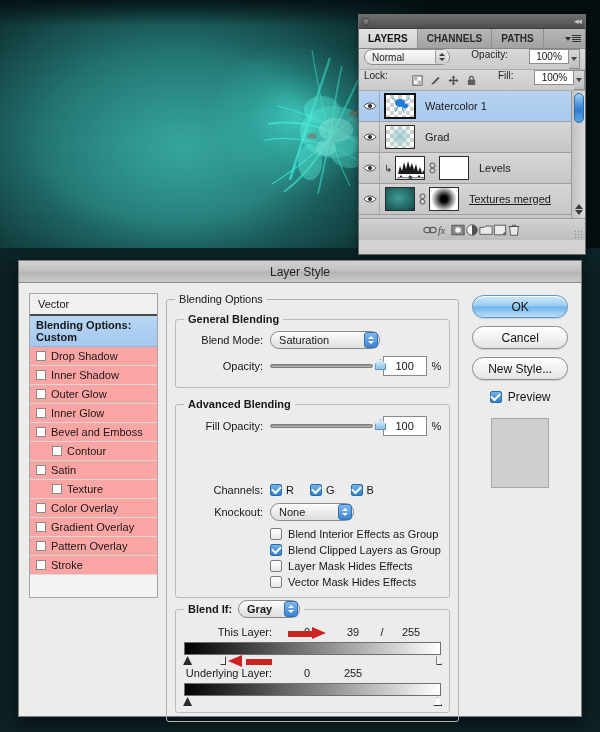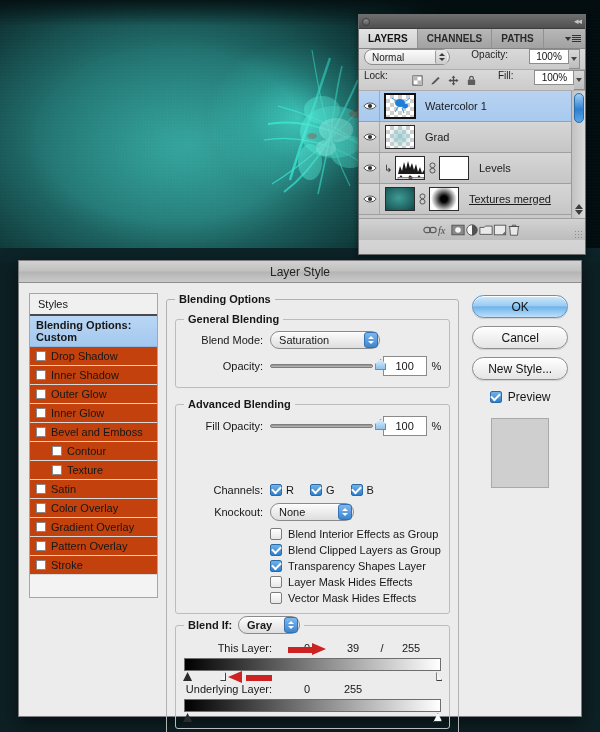--- a/index.html
+++ b/index.html
@@ -199,40 +199,40 @@
   
   .ls-left { width: 132px; }
   .styles-list {
     background: #f3f3f3; border:1px solid #a6a6a6;
   }
   .style-top {
     padding: 4px 8px; font-size: 11px; border-bottom: 2px solid #4a4a4a; background:#f0f0f0;
   }
   .style-item {
     padding: 3px 6px; font-size: 11px; display:flex; align-items:center; gap:5px;
-    border-bottom: 1px solid #d8d8d8; background:#c2410c;
+    border-bottom: 1px solid #d8d8d8; background:#fca5a5;
   }
   .style-item.active {
     background: linear-gradient(180deg,#b9d6f5,#a4c8ef);
     font-weight: bold; border-bottom:1px solid #8fb6e0;
   }
   .style-item.indent { padding-left: 22px; }
   .ls-check {
     width:10px;height:10px;background:#fff;border:1px solid #888; flex:none;
     display:flex;align-items:center;justify-content:center;
   }
   .styles-pad { height: 22px; background:#f3f3f3; }
 
   
   .ls-mid { width: 300px; }
   fieldset.grp {
     border: 1px solid #b2b2b2; border-radius: 3px;
     padding: 6px 8px 8px 8px; margin-bottom: 8px;
   }
-  fieldset.grp > legend { font-size: 11px; font-weight: bold; padding: 0 4px; color:#151515; }
+  fieldset.grp > legend { font-size: 11px; font-weight: normal; padding: 0 4px; color:#151515; }
   fieldset.sub { border:1px solid #bcbcbc; border-radius:3px; padding: 6px 8px 9px; margin: 2px 0 10px; }
   fieldset.sub > legend { font-size: 11px; font-weight:bold; padding:0 4px; }
 
   .frow { display:flex; align-items:center; margin-bottom: 7px; }
   .flabel { width: 86px; text-align:right; padding-right:7px; font-size:11px; }
   .dd {
     height: 18px; border:1px solid #8a8a8a; border-radius: 9px;
     background: linear-gradient(180deg,#fcfcfc,#dedede);
     display:flex; align-items:center; padding-left:8px; font-size:11px;
     box-shadow: inset 0 1px 0 #fff;
@@ -576,21 +576,21 @@
   </div>
 </div>
 
 <div id="layer-style">
   <div class="ls-title">Layer Style</div>
 
   <div class="ls-body">
 
     <div class="ls-left">
       <div class="styles-list">
-        <div class="style-top">Styles</div>
+        <div class="style-top">Vector</div>
 
         <div class="style-item active">
           <span>Blending Options: Custom</span>
         </div>
         <div class="style-item">
           <span class="ls-check"></span>
           <span>Drop Shadow</span>
         </div>
         <div class="style-item">
           <span class="ls-check"></span>
@@ -605,27 +605,27 @@
           <span>Inner Glow</span>
         </div>
         <div class="style-item">
           <span class="ls-check"></span>
           <span>Bevel and Emboss</span>
         </div>
         <div class="style-item indent">
           <span class="ls-check"></span>
           <span>Contour</span>
         </div>
+        <div class="style-item">
+          <span class="ls-check"></span>
+          <span>Satin</span>
+        </div>
         <div class="style-item indent">
           <span class="ls-check"></span>
           <span>Texture</span>
-        </div>
-        <div class="style-item">
-          <span class="ls-check"></span>
-          <span>Satin</span>
         </div>
         <div class="style-item">
           <span class="ls-check"></span>
           <span>Color Overlay</span>
         </div>
         <div class="style-item">
           <span class="ls-check"></span>
           <span>Gradient Overlay</span>
         </div>
         <div class="style-item">
@@ -710,24 +710,20 @@
           <div class="optlist">
             <div class="optrow">
               <span class="chk"></span>
               <span>Blend Interior Effects as Group</span>
             </div>
             <div class="optrow">
               <span class="chk on"></span>
               <span>Blend Clipped Layers as Group</span>
             </div>
             <div class="optrow">
-              <span class="chk on"></span>
-              <span>Transparency Shapes Layer</span>
-            </div>
-            <div class="optrow">
               <span class="chk"></span>
               <span>Layer Mask Hides Effects</span>
             </div>
             <div class="optrow" style="margin-bottom:0;">
               <span class="chk"></span>
               <span>Vector Mask Hides Effects</span>
             </div>
           </div>
         </fieldset>
 

